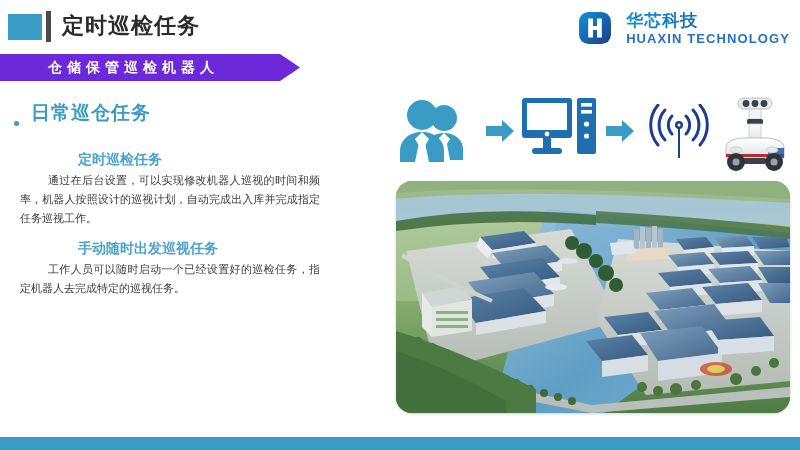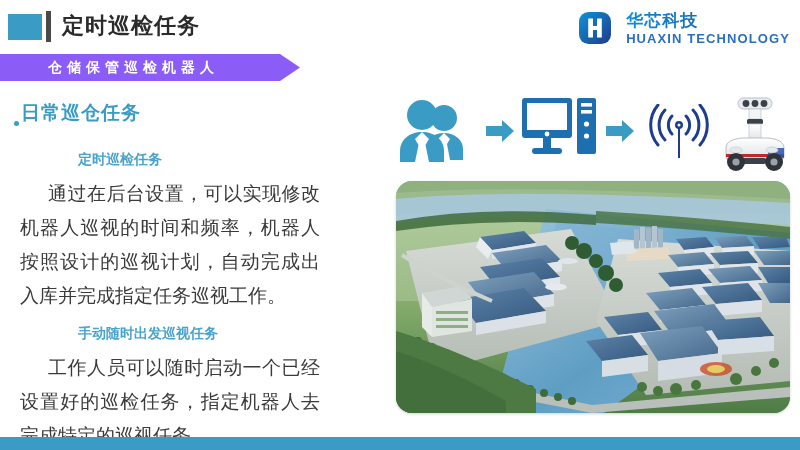--- a/index.html
+++ b/index.html
@@ -19,34 +19,34 @@
   
   .logo{position:absolute;right:10px;top:8px;height:40px;display:flex;align-items:center;gap:14px;}
   .logo-mark{width:34px;height:34px;flex:0 0 34px;}
   .logo-txt{display:flex;flex-direction:column;justify-content:center;line-height:1;}
   .logo-cn{font-size:17px;font-weight:bold;color:#1a4f9c;letter-spacing:1px;
            background:linear-gradient(90deg,#0e8fd4,#1f3f8f);-webkit-background-clip:text;
            background-clip:text;color:transparent;}
   .logo-en{font-size:13px;font-weight:bold;color:#2a6fc0;letter-spacing:1.1px;margin-top:3px;}
 
   
-  .banner{position:absolute;left:0;top:54px;width:300px;height:27px;background:#8b5cf6;
+  .banner{position:absolute;left:0;top:54px;width:300px;height:27px;background:#6d28d9;
           clip-path:polygon(0 0,280px 0,300px 50%,280px 100%,0 100%);
           display:flex;align-items:center;}
   .banner-label{color:#ffffff;font-size:14px;font-weight:bold;letter-spacing:5px;
                 padding-left:48px;white-space:nowrap;}
 
   
-  .sec-head{position:absolute;left:14px;top:100px;display:flex;align-items:flex-end;gap:2px;}
+  .sec-head{position:absolute;left:14px;top:100px;display:flex;align-items:flex-end;gap:12px;}
   .sec-dot{width:5px;height:5px;border-radius:50%;background:#3a9cc4;display:block;}
   .sec-head-label{font-size:19px;font-weight:bold;color:#3a9cc4;letter-spacing:1px;white-space:nowrap;}
 
   .body-wrap{position:absolute;left:20px;top:148px;width:320px;}
   .sub-head{font-size:14px;font-weight:bold;color:#4aa3cc;margin-left:58px;line-height:22px;}
-  .para{font-size:19px;color:#3a3a3a;line-height:34px;text-indent:28px;margin-top:7px;
+  .para{font-size:11px;color:#3a3a3a;line-height:19px;text-indent:28px;margin-top:1px;
         text-align:justify;width:300px;}
   .blk2{margin-top:9px;}
 
   
   .flow{position:absolute;left:398px;top:92px;width:398px;height:82px;}
   .flow-item{position:absolute;}
   .people{left:2px;top:8px;}
   .arrow1{left:88px;top:26px;}
   .computer{left:124px;top:6px;}
   .arrow2{left:208px;top:26px;}

